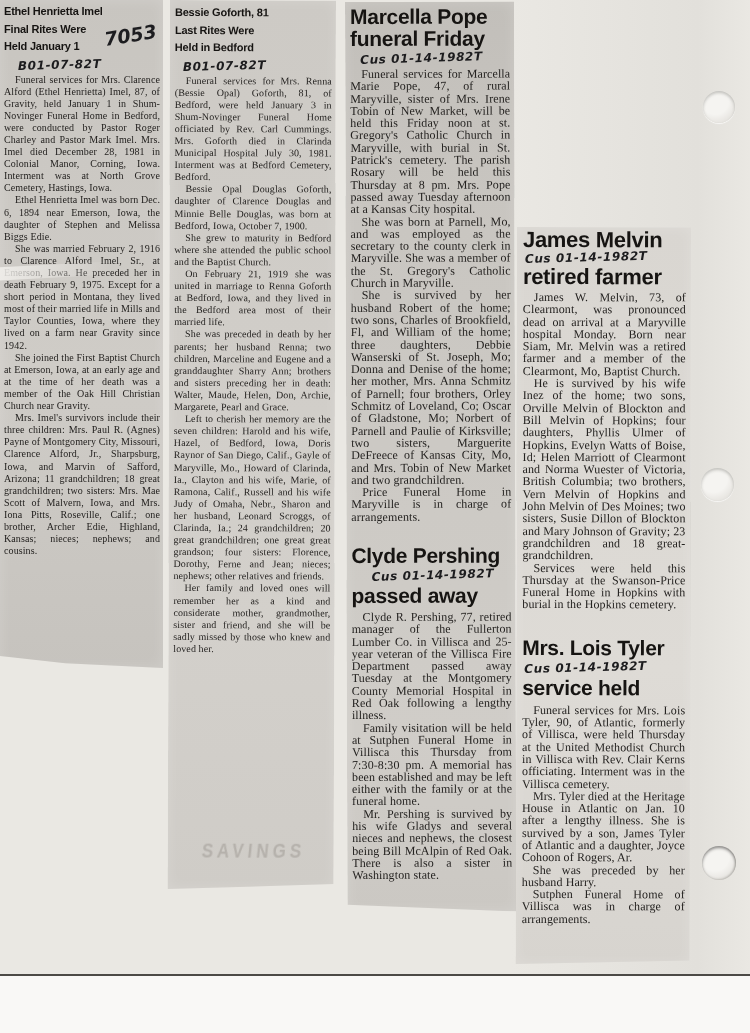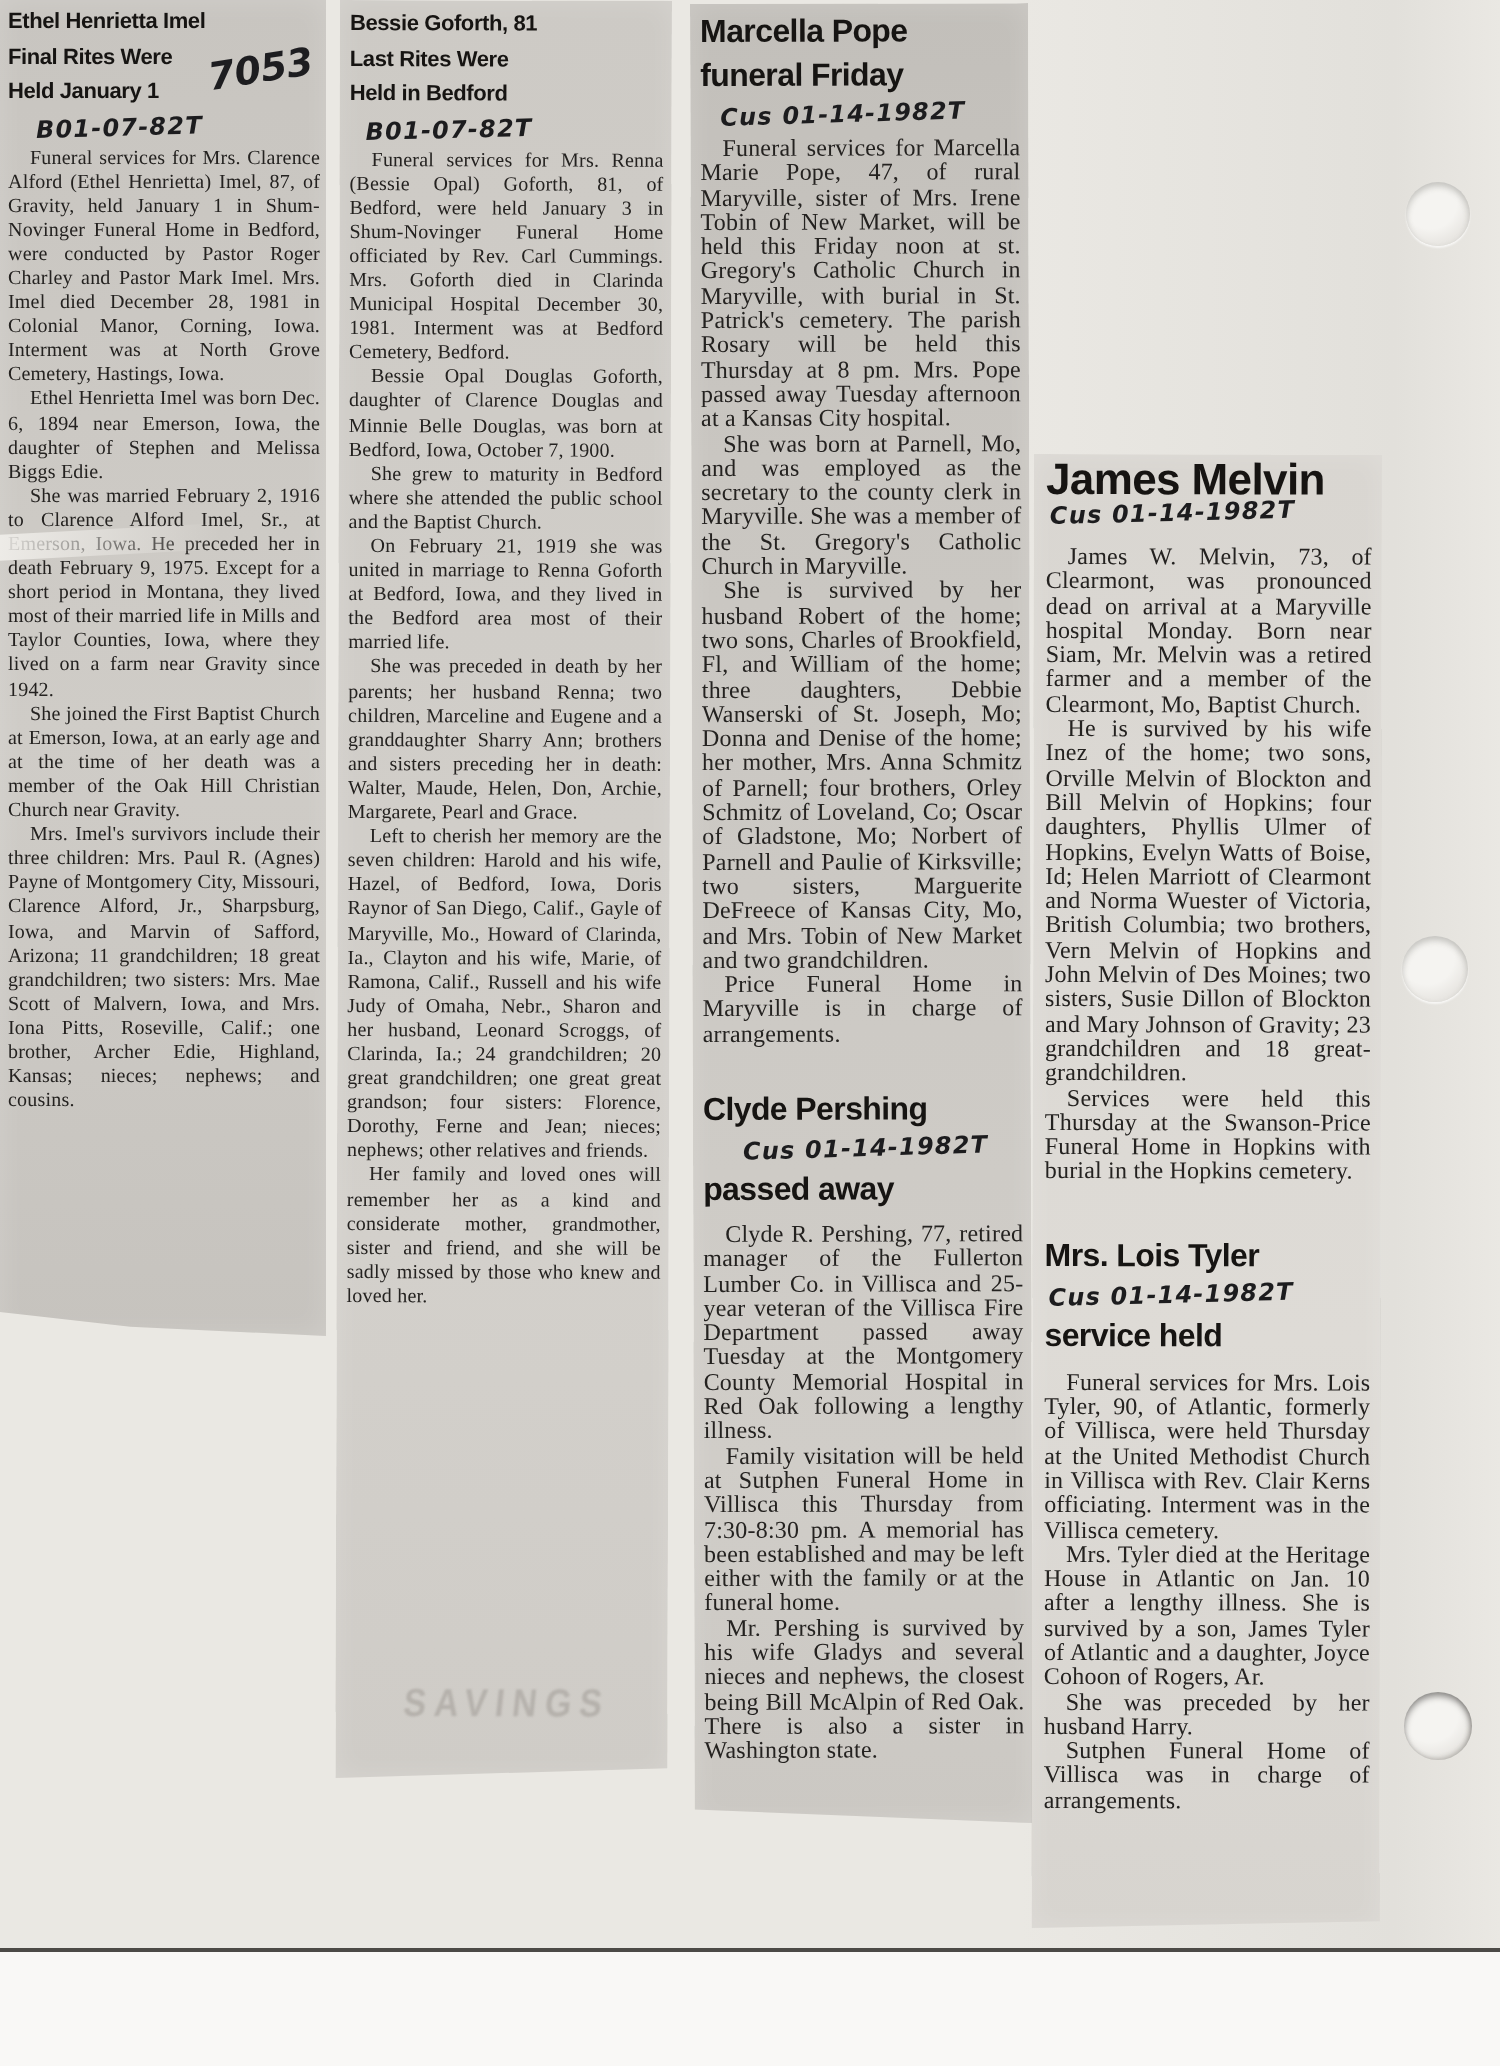--- a/index.html
+++ b/index.html
@@ -28,21 +28,21 @@
   }
   .clip-body p{
     margin:0; font-size:10px; line-height:12.1px; text-align:justify; text-indent:11px;
     letter-spacing:.1px;
   }
   .clip-wide p{font-size:12px; line-height:12.3px;}
   .headline{
     font-family:"Liberation Sans", sans-serif; font-weight:bold; color:var(--headline-ink);
     font-size:11px; line-height:17.5px; letter-spacing:-.2px; margin:0;
   }
-  .headline-lg{font-size:16px; line-height:22px; letter-spacing:-.3px;}
+  .headline-lg{font-size:21px; line-height:22px; letter-spacing:-.3px;}
   .headline-md{font-size:22px; line-height:19px; letter-spacing:-.3px;}
   .hand{
     font-family:"DejaVu Sans", sans-serif; font-style:italic; font-weight:600;
     font-size:12px; color:var(--hand-ink); letter-spacing:.6px; white-space:nowrap;
     transform:rotate(-1.6deg); transform-origin:left center; display:inline-block;
   }
   .hand-overlap{margin:-3px 0 1px 14px;}
   .page-num{
     position:absolute; top:24px; right:6px; font-size:19px; transform:rotate(-9deg);
     font-family:"DejaVu Sans", sans-serif; font-style:italic; font-weight:bold; color:#1d1d20;
@@ -98,21 +98,21 @@
   <div class="clipping clip-body" style="left:170px; top:0; width:166px; height:889px; padding:4px 4px 0 5px;
               background:linear-gradient(to bottom, var(--clip2-bg), #d3d0cb 70%, #cfccc7);
               transform:rotate(.15deg); transform-origin:top left;
               clip-path:polygon(0 0,100% 0,100% 99.4%,0 100%);">
     <h2 class="headline">
       <span>Bessie Goforth, 81</span><br>
       <span>Last Rites Were</span><br>
       <span>Held in Bedford</span>
     </h2>
     <div class="hand hand-overlap" style="margin-left:8px">B01-07-82T</div>
-    <p>Funeral services for Mrs. Renna (Bessie Opal) Goforth, 81, of Bedford, were held January 3 in Shum-Novinger Funeral Home officiated by Rev. Carl Cummings. Mrs. Goforth died in Clarinda Municipal Hospital December 30, 1981. Interment was at Bedford Cemetery, Bedford.</p>
+    <p>Funeral services for Mrs. Renna (Bessie Opal) Goforth, 81, of Bedford, were held January 3 in Shum-Novinger Funeral Home officiated by Rev. Carl Cummings. Mrs. Goforth died in Clarinda Municipal Hospital July 30, 1981. Interment was at Bedford Cemetery, Bedford.</p>
     <p>Bessie Opal Douglas Goforth, daughter of Clarence Douglas and Minnie Belle Douglas, was born at Bedford, Iowa, October 7, 1900.</p>
     <p>She grew to maturity in Bedford where she attended the public school and the Baptist Church.</p>
     <p>On February 21, 1919 she was united in marriage to Renna Goforth at Bedford, Iowa, and they lived in the Bedford area most of their married life.</p>
     <p>She was preceded in death by her parents; her husband Renna; two children, Marceline and Eugene and a granddaughter Sharry Ann; brothers and sisters preceding her in death: Walter, Maude, Helen, Don, Archie, Margarete, Pearl and Grace.</p>
     <p>Left to cherish her memory are the seven children: Harold and his wife, Hazel, of Bedford, Iowa, Doris Raynor of San Diego, Calif., Gayle of Maryville, Mo., Howard of Clarinda, Ia., Clayton and his wife, Marie, of Ramona, Calif., Russell and his wife Judy of Omaha, Nebr., Sharon and her husband, Leonard Scroggs, of Clarinda, Ia.; 24 grandchildren; 20 great grandchildren; one great great grandson; four sisters: Florence, Dorothy, Ferne and Jean; nieces; nephews; other relatives and friends.</p>
     <p>Her family and loved ones will remember her as a kind and considerate mother, grandmother, sister and friend, and she will be sadly missed by those who knew and loved her.</p>
     <div class="ghost">SAVINGS</div>
   </div>
 
   <div class="clipping clip-body clip-wide" style="left:345px; top:2px; width:169px; height:910px; padding:4px 4px 0 5px;
@@ -146,20 +146,23 @@
 
   <div class="clipping clip-body clip-wide" style="left:517px; top:227px; width:174px; height:737px; padding:3px 5px 0 6px;
               background:linear-gradient(to bottom, var(--clip4-bg), #dedbd6 60%, #d7d4cf);
               transform:rotate(.1deg); transform-origin:top left;
               clip-path:polygon(0 0,100% 0,100% 99.5%,0 100%);">
     <div>
       <h2 class="headline headline-md">
         <span>James Melvin</span>
       </h2>
       <div class="hand" style="margin:-2px 0 -3px 2px">Cus 01-14-1982T</div>
+      <h2 class="headline headline-md">
+        <span>retired farmer</span>
+      </h2>
       <p style="margin-top:5px">James W. Melvin, 73, of Clearmont, was pronounced dead on arrival at a Maryville hospital Monday. Born near Siam, Mr. Melvin was a retired farmer and a member of the Clearmont, Mo, Baptist Church.</p>
       <p>He is survived by his wife Inez of the home; two sons, Orville Melvin of Blockton and Bill Melvin of Hopkins; four daughters, Phyllis Ulmer of Hopkins, Evelyn Watts of Boise, Id; Helen Marriott of Clearmont and Norma Wuester of Victoria, British Columbia; two brothers, Vern Melvin of Hopkins and John Melvin of Des Moines; two sisters, Susie Dillon of Blockton and Mary Johnson of Gravity; 23 grandchildren and 18 great-grandchildren.</p>
       <p>Services were held this Thursday at the Swanson-Price Funeral Home in Hopkins with burial in the Hopkins cemetery.</p>
     </div>
     <div class="article-gap" style="margin-top:26px">
       <h2 class="headline headline-lg">
         <span>Mrs. Lois Tyler</span>
       </h2>
       <div class="hand" style="margin:-3px 0 -3px 2px">Cus 01-14-1982T</div>
       <h2 class="headline headline-lg">

